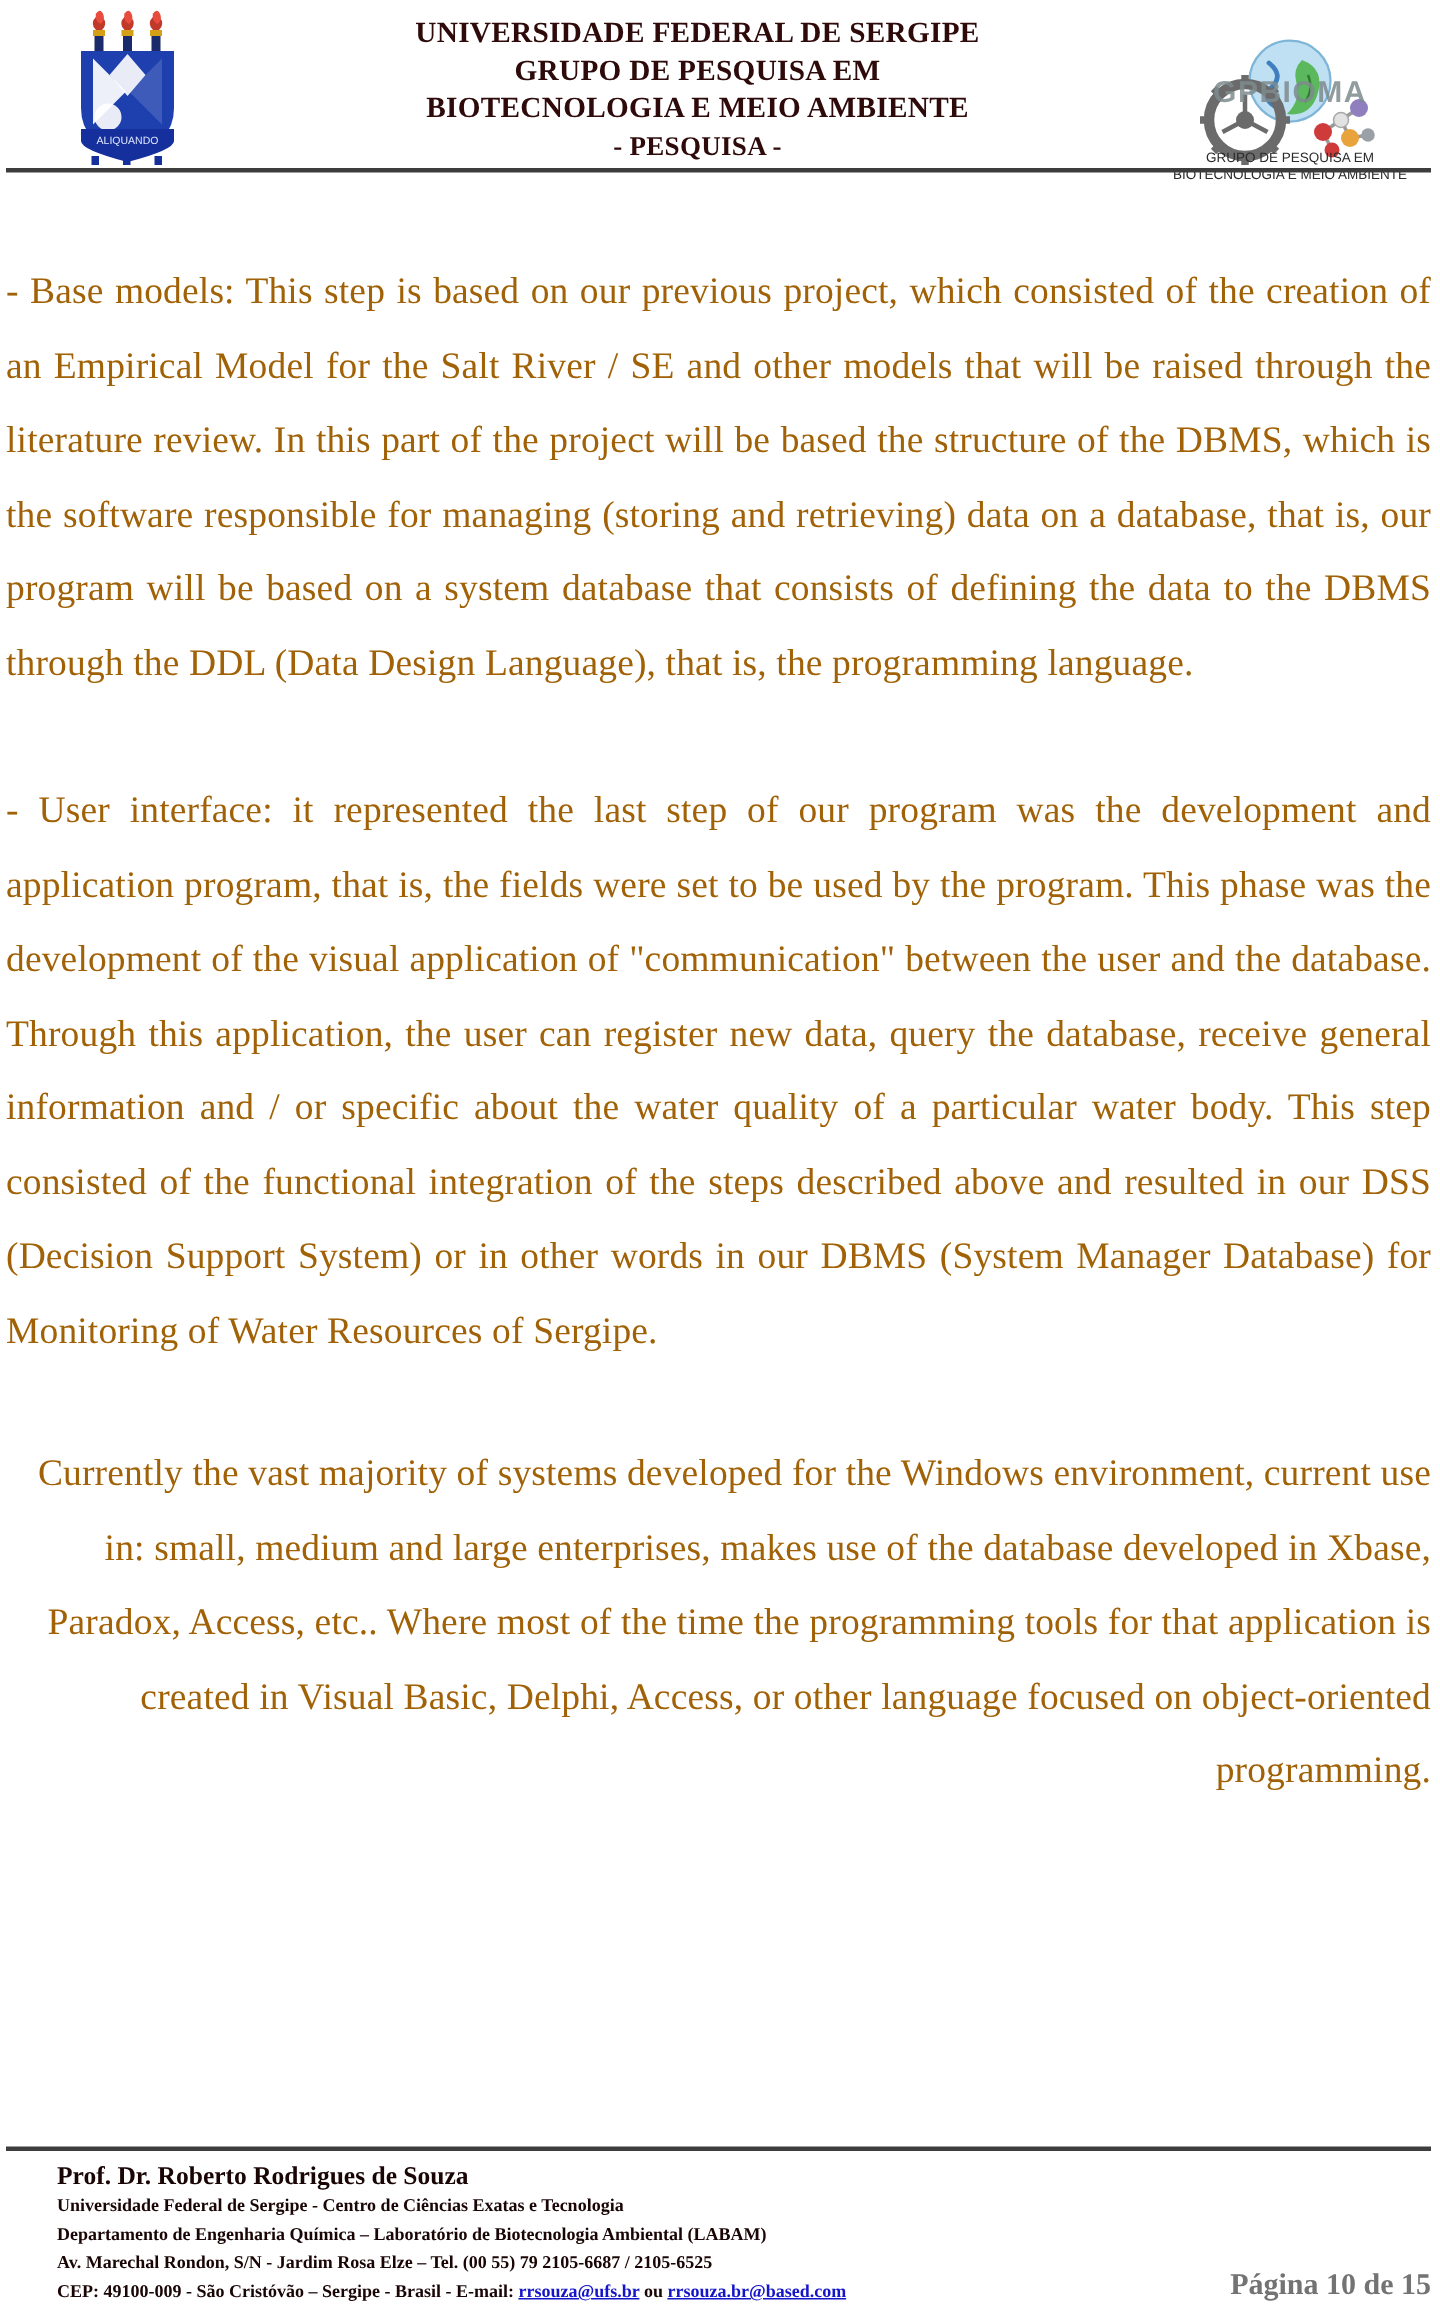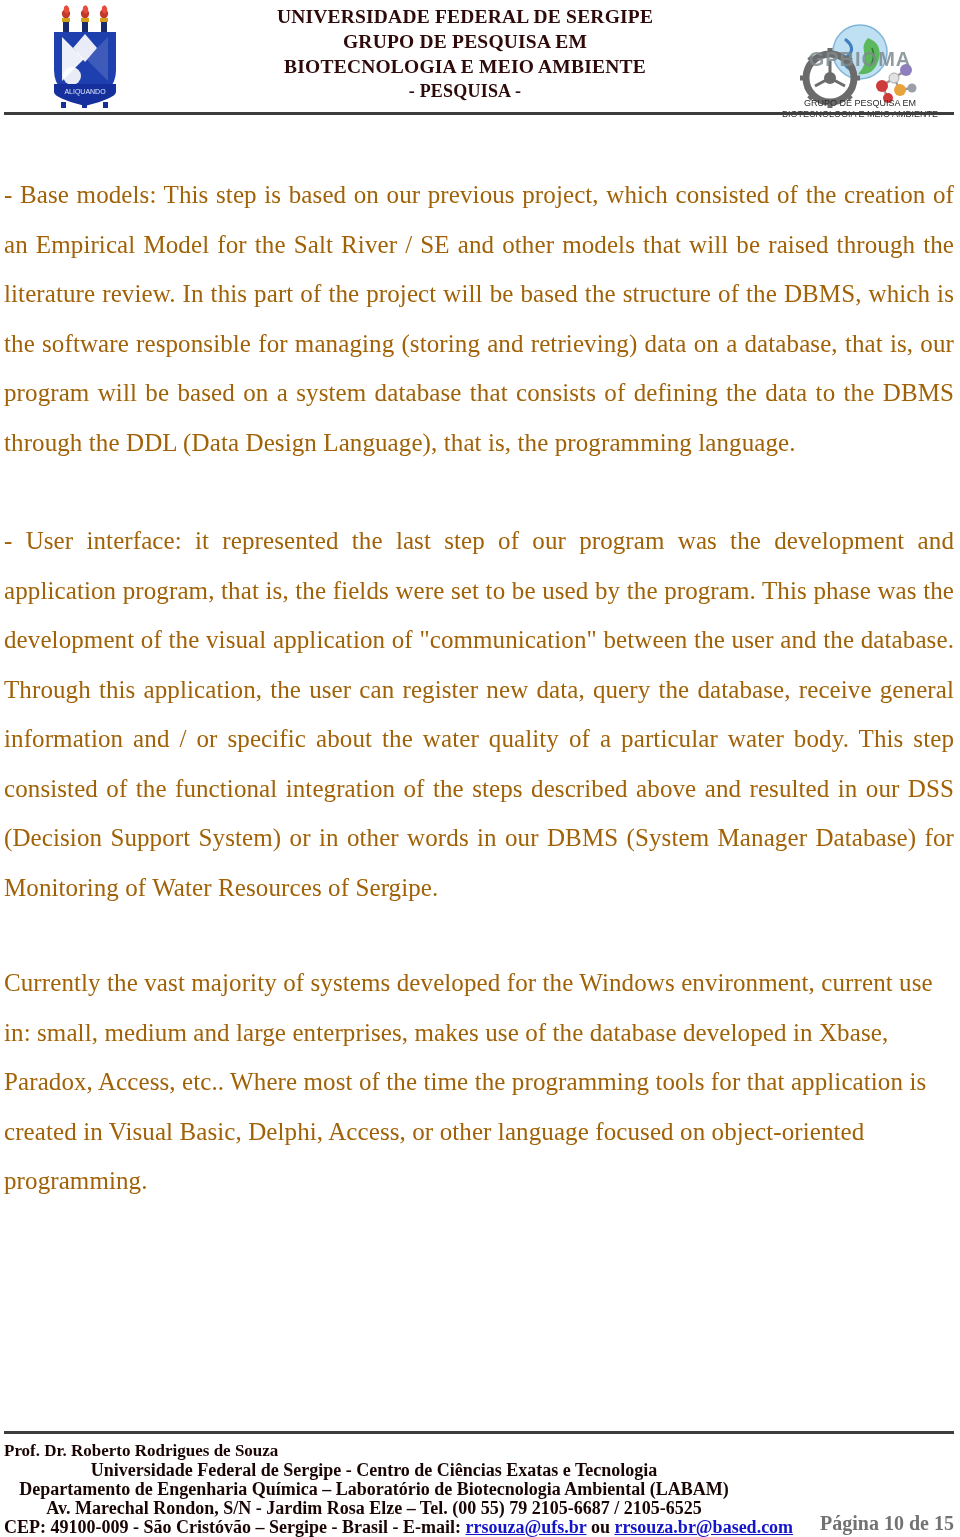--- a/index.html
+++ b/index.html
@@ -16,21 +16,21 @@
     color: #000000;
   }
 
   
   .page-header {
     position: absolute;
     top: 0; left: 0;
     width: 960px;
     height: 114px;
     display: flex;
-    align-items: flex-start;
+    align-items: center;
     justify-content: space-between;
   }
   .logo-slot {
     width: 170px;
     height: 110px;
     display: flex;
     align-items: flex-start;
     justify-content: center;
     padding-top: 4px;
     box-sizing: border-box;
@@ -74,21 +74,21 @@
   }
   .para {
     font-size: 25px;
     line-height: 49.5px;
     text-align: justify;
     text-justify: inter-word;
     margin: 0 0 0 0;
     color: #a16207;
     letter-spacing: 0.1px;
   }
-  .para.last-left { text-align: left; }
+  .para.last-left { text-align: right; }
   .gap-block { height: 49px; }
   .gap-block.small { height: 46px; }
 
   
   .footer-rule {
     position: absolute;
     top: 1431px;
     left: 4px;
     width: 950px;
     height: 3px;
@@ -96,34 +96,33 @@
   }
   .page-footer {
     position: absolute;
     top: 1440px;
     left: 4px;
     width: 950px;
     display: flex;
     align-items: flex-end;
     justify-content: space-between;
   }
-  .footer-left { width: 740px; }
+  .footer-left { width: 740px; margin-left: 34px; }
   .footer-name {
     font-weight: bold;
     font-size: 17px;
     line-height: 21px;
     color: #1a0505;
   }
   .footer-line {
     font-weight: bold;
-    font-size: 18px;
+    font-size: 12px;
     line-height: 19px;
     color: #1a0505;
     white-space: nowrap;
-    text-align: center;
   }
   .footer-link {
     color: #1414c8;
     text-decoration: underline;
   }
   .page-number {
     font-weight: bold;
     font-size: 20px;
     line-height: 24px;
     white-space: nowrap;

